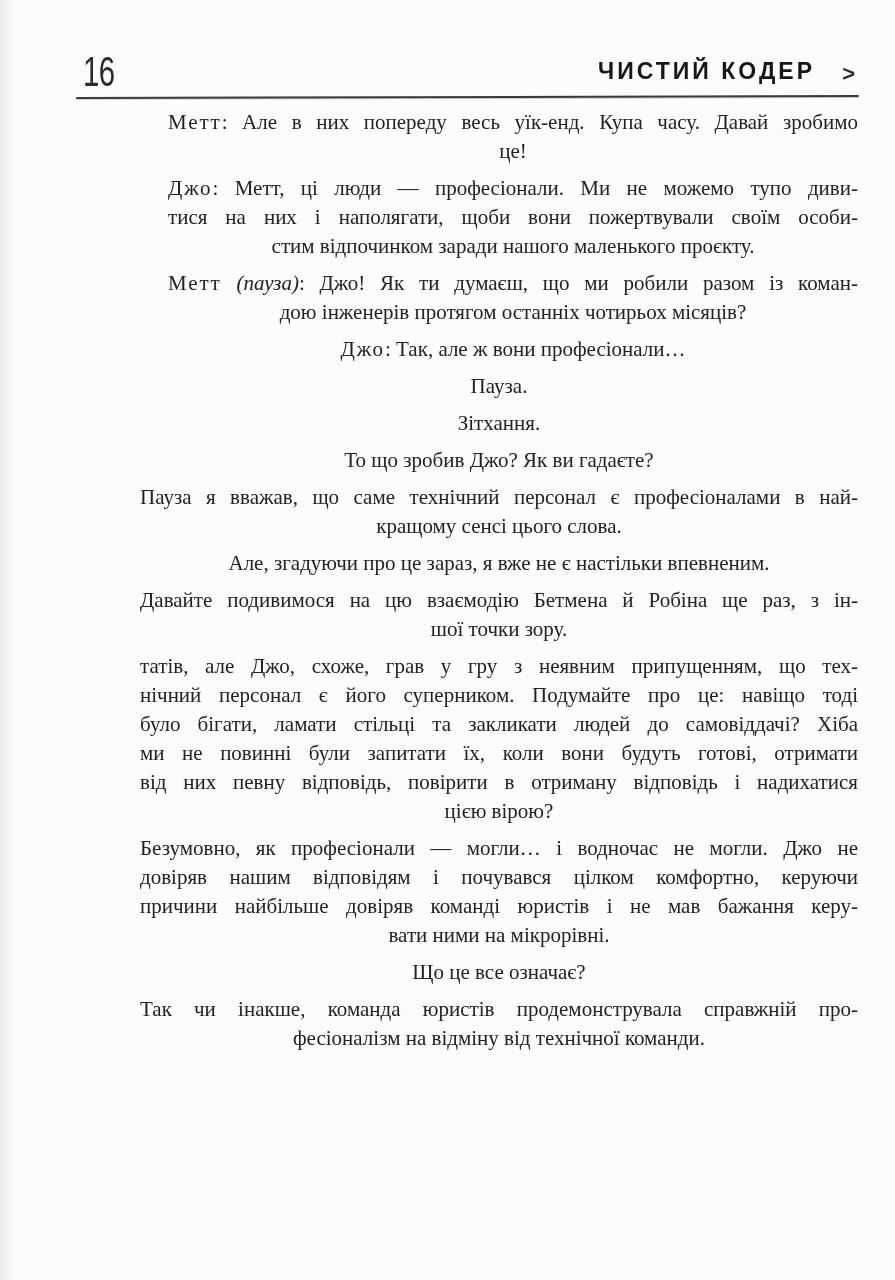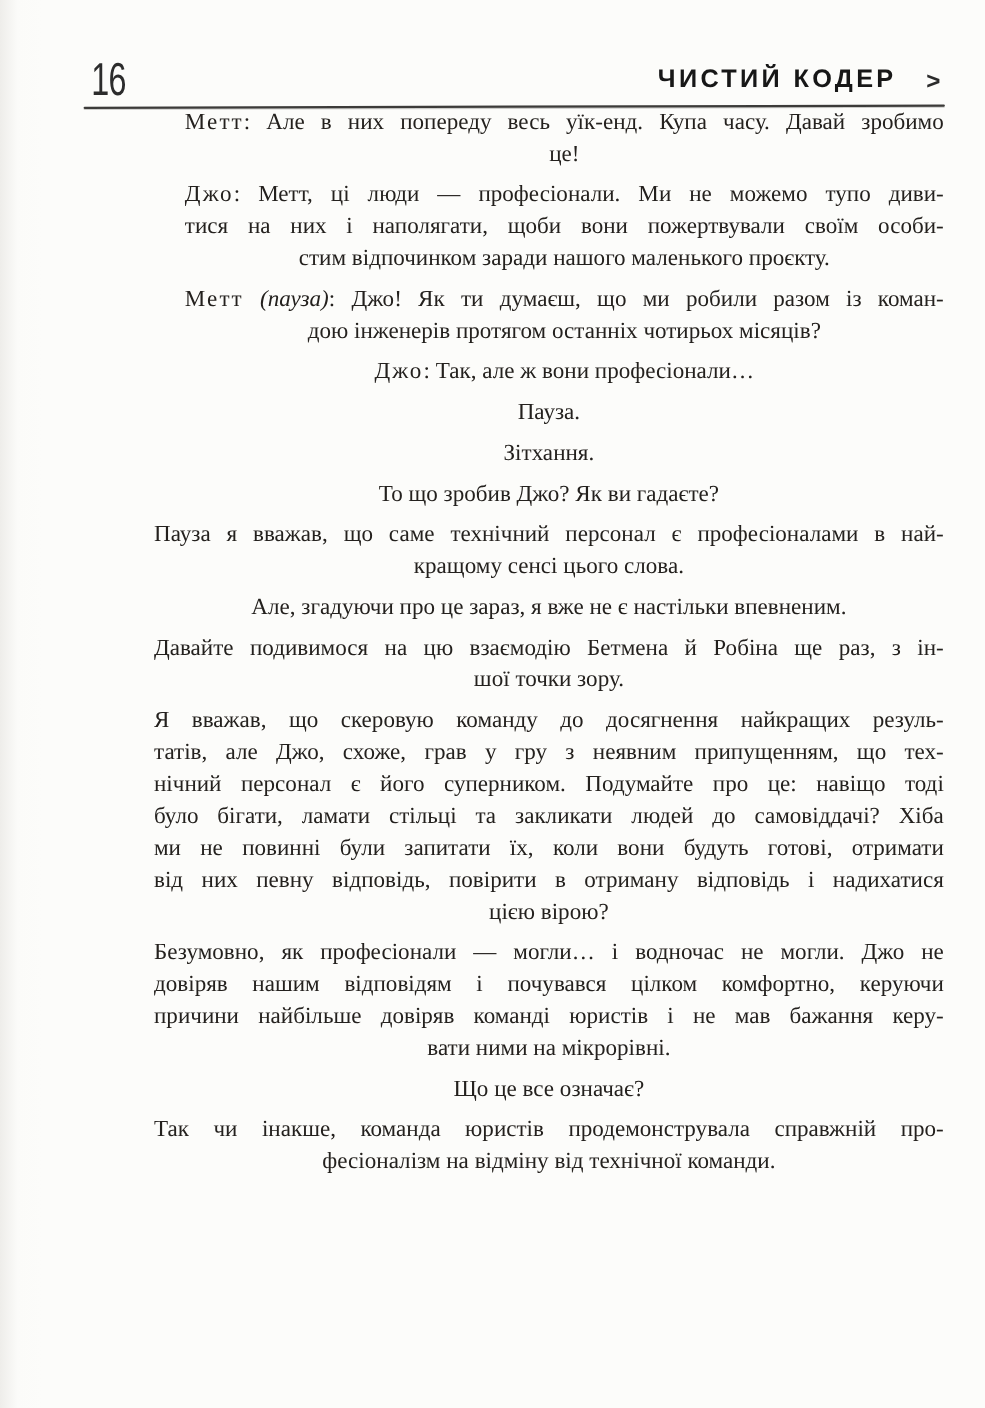--- a/index.html
+++ b/index.html
@@ -33,21 +33,21 @@
     font-family:"Liberation Sans", sans-serif;
     font-weight:700;font-size:22px;color:#2b2b2b;
   }
   .rule{
     position:absolute;left:76px;right:36px;top:96px;height:2px;
     background:#3c3b39;border-radius:2px;
     transform:rotate(-0.15deg);
     box-shadow:0 1px 0 rgba(60,59,57,.25);
   }
   .content{
-    position:absolute;left:140px;right:37px;top:96px;
+    position:absolute;left:140px;right:37px;top:108px;
     font-size:21px;line-height:29px;
   }
   .para{margin:0;}
   .para + .para{margin-top:8px;}
   .para.dialogue{margin-left:28px;}
   .para.dialogue + .para.dialogue{margin-top:8px;}
   .line{text-align:center;}
   .line.just{text-align:justify;text-align-last:justify;}
   .speaker{letter-spacing:0.09em;}
   .italic{font-style:italic;}
@@ -91,21 +91,20 @@
         <div class="line"><span>кращому сенсі цього слова.</span></div>
       </div>
       <div class="para body">
         <div class="line"><span>Але, згадуючи про це зараз, я вже не є настільки впевненим.</span></div>
       </div>
       <div class="para body">
         <div class="line just"><span>Давайте подивимося на цю взаємодію Бетмена й Робіна ще раз, з ін-</span></div>
         <div class="line"><span>шої точки зору.</span></div>
       </div>
       <div class="para body">
-        <div class="line just"><span>Я вважав, що скеровую команду до досягнення найкращих резуль-</span></div>
         <div class="line just"><span>татів, але Джо, схоже, грав у гру з неявним припущенням, що тех-</span></div>
         <div class="line just"><span>нічний персонал є його суперником. Подумайте про це: навіщо тоді</span></div>
         <div class="line just"><span>було бігати, ламати стільці та закликати людей до самовіддачі? Хіба</span></div>
         <div class="line just"><span>ми не повинні були запитати їх, коли вони будуть готові, отримати</span></div>
         <div class="line just"><span>від них певну відповідь, повірити в отриману відповідь і надихатися</span></div>
         <div class="line"><span>цією вірою?</span></div>
       </div>
       <div class="para body">
         <div class="line just"><span>Безумовно, як професіонали — могли… і водночас не могли. Джо не</span></div>
         <div class="line just"><span>довіряв нашим відповідям і почувався цілком комфортно, керуючи</span></div>

